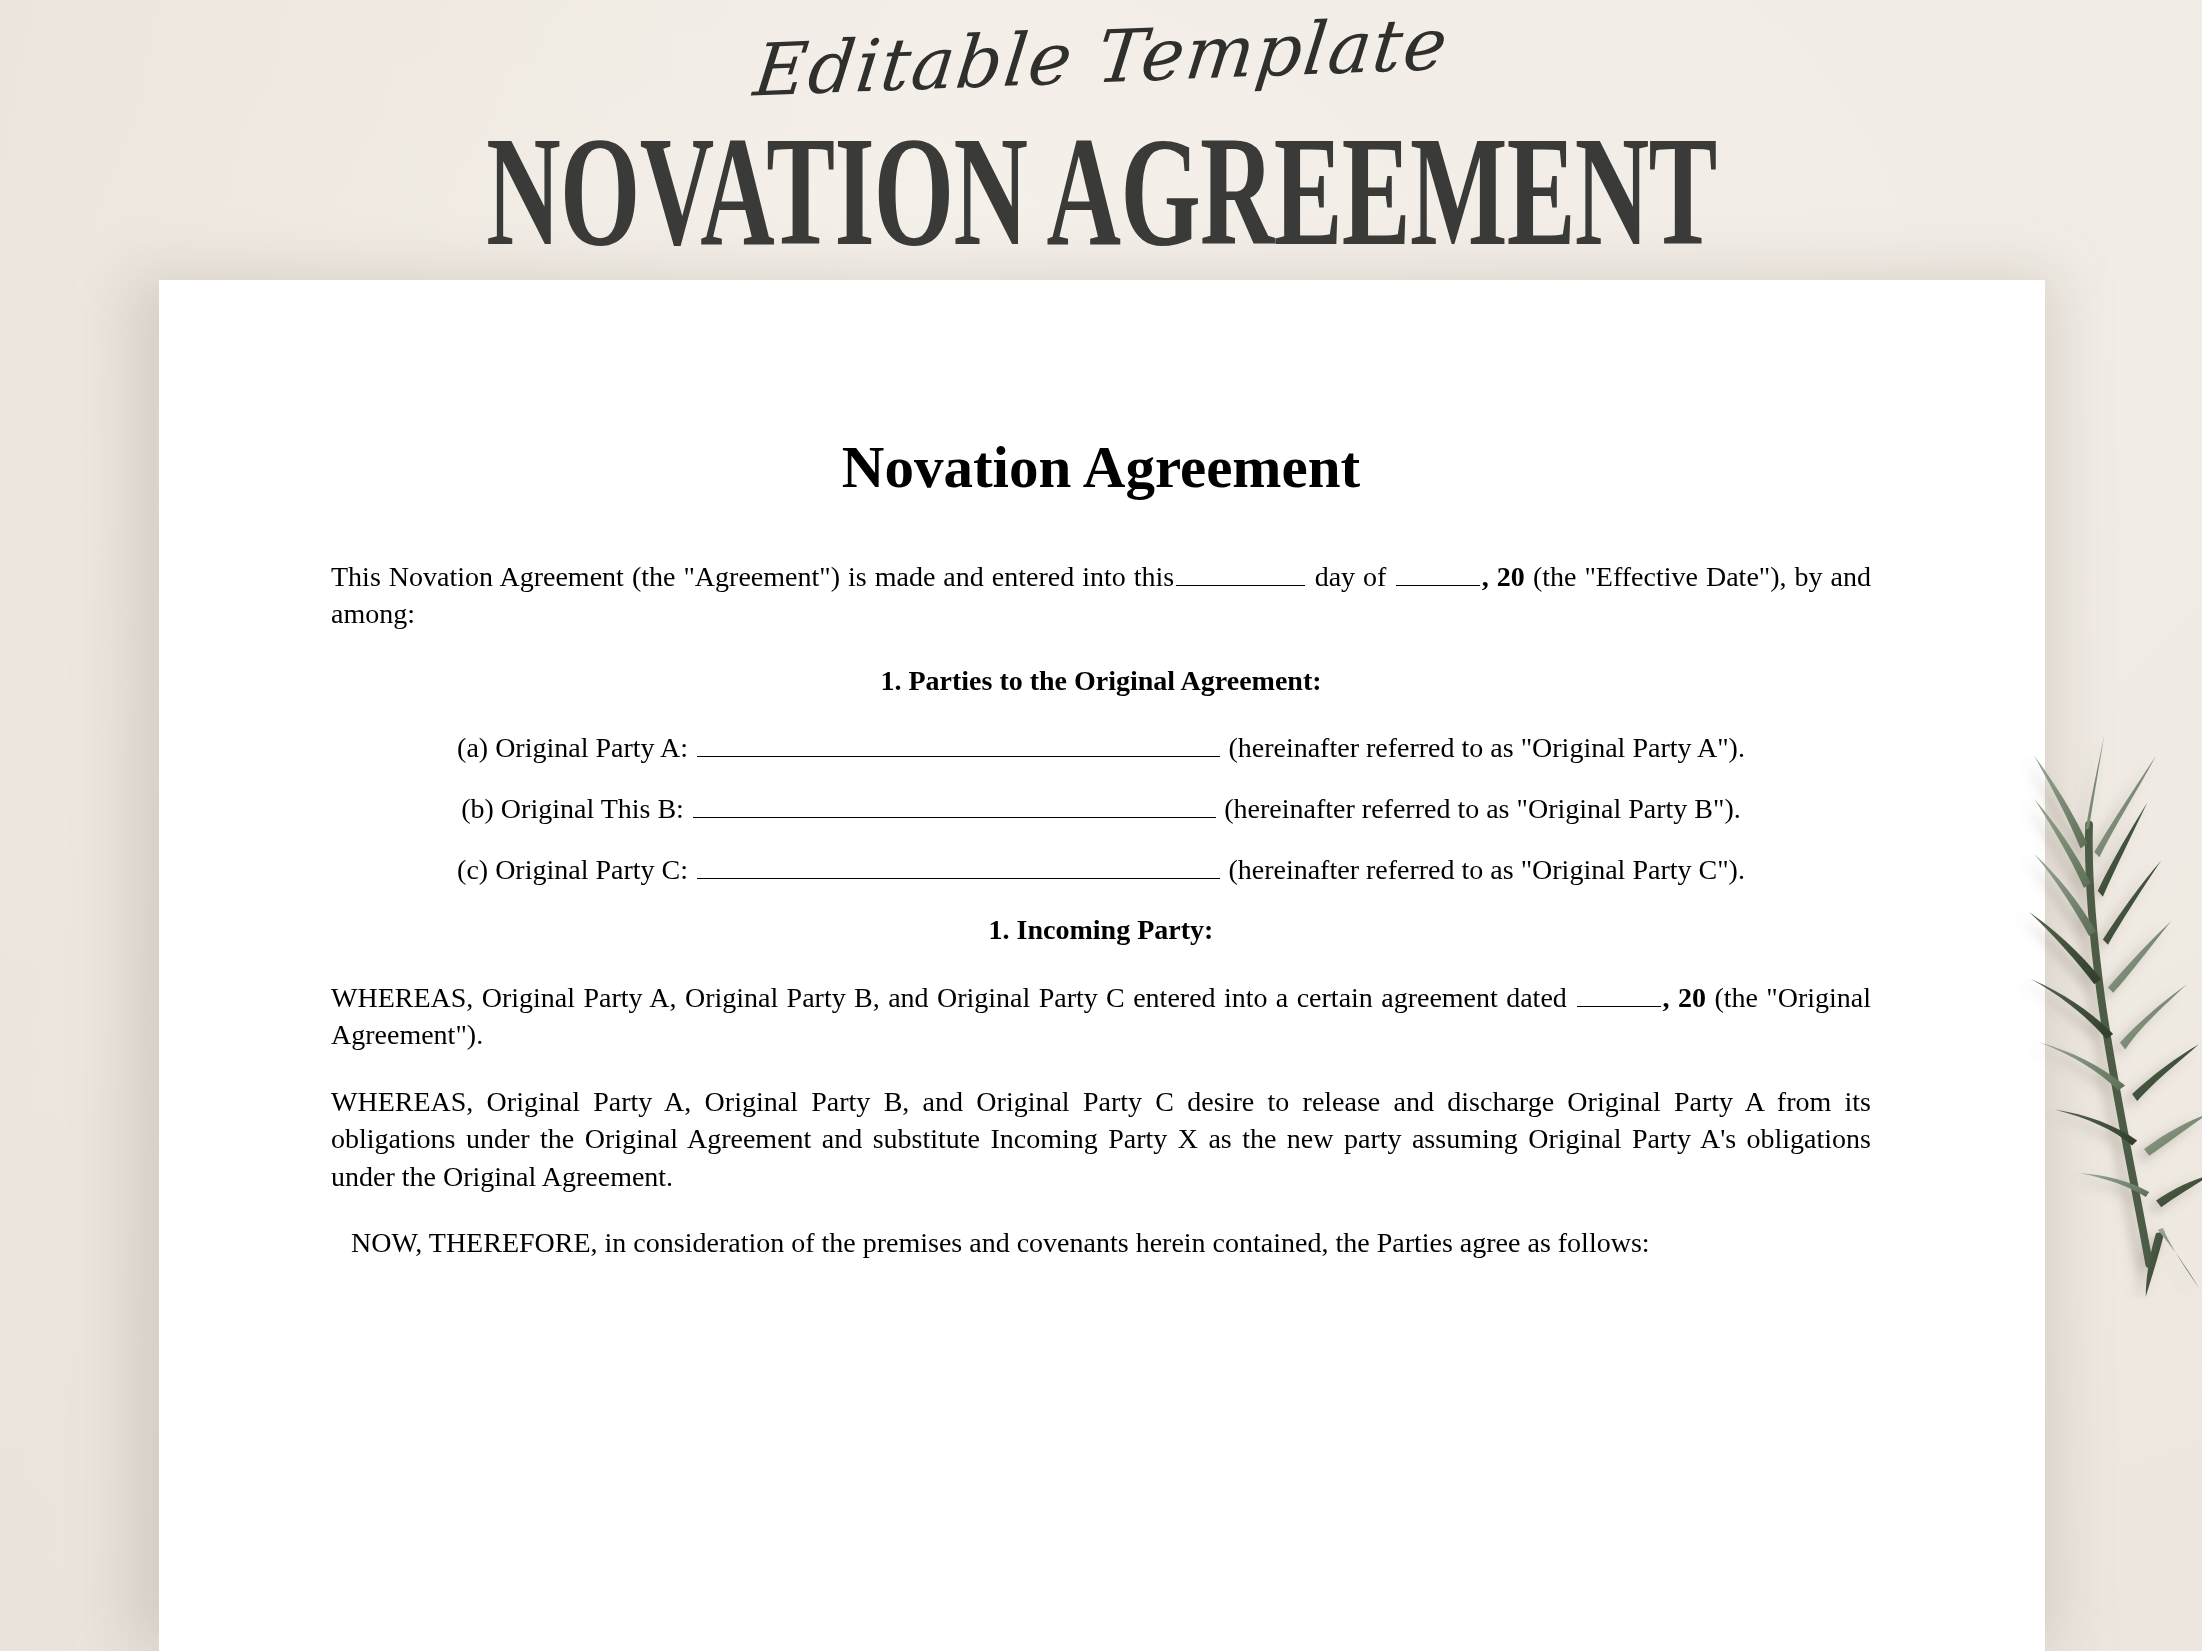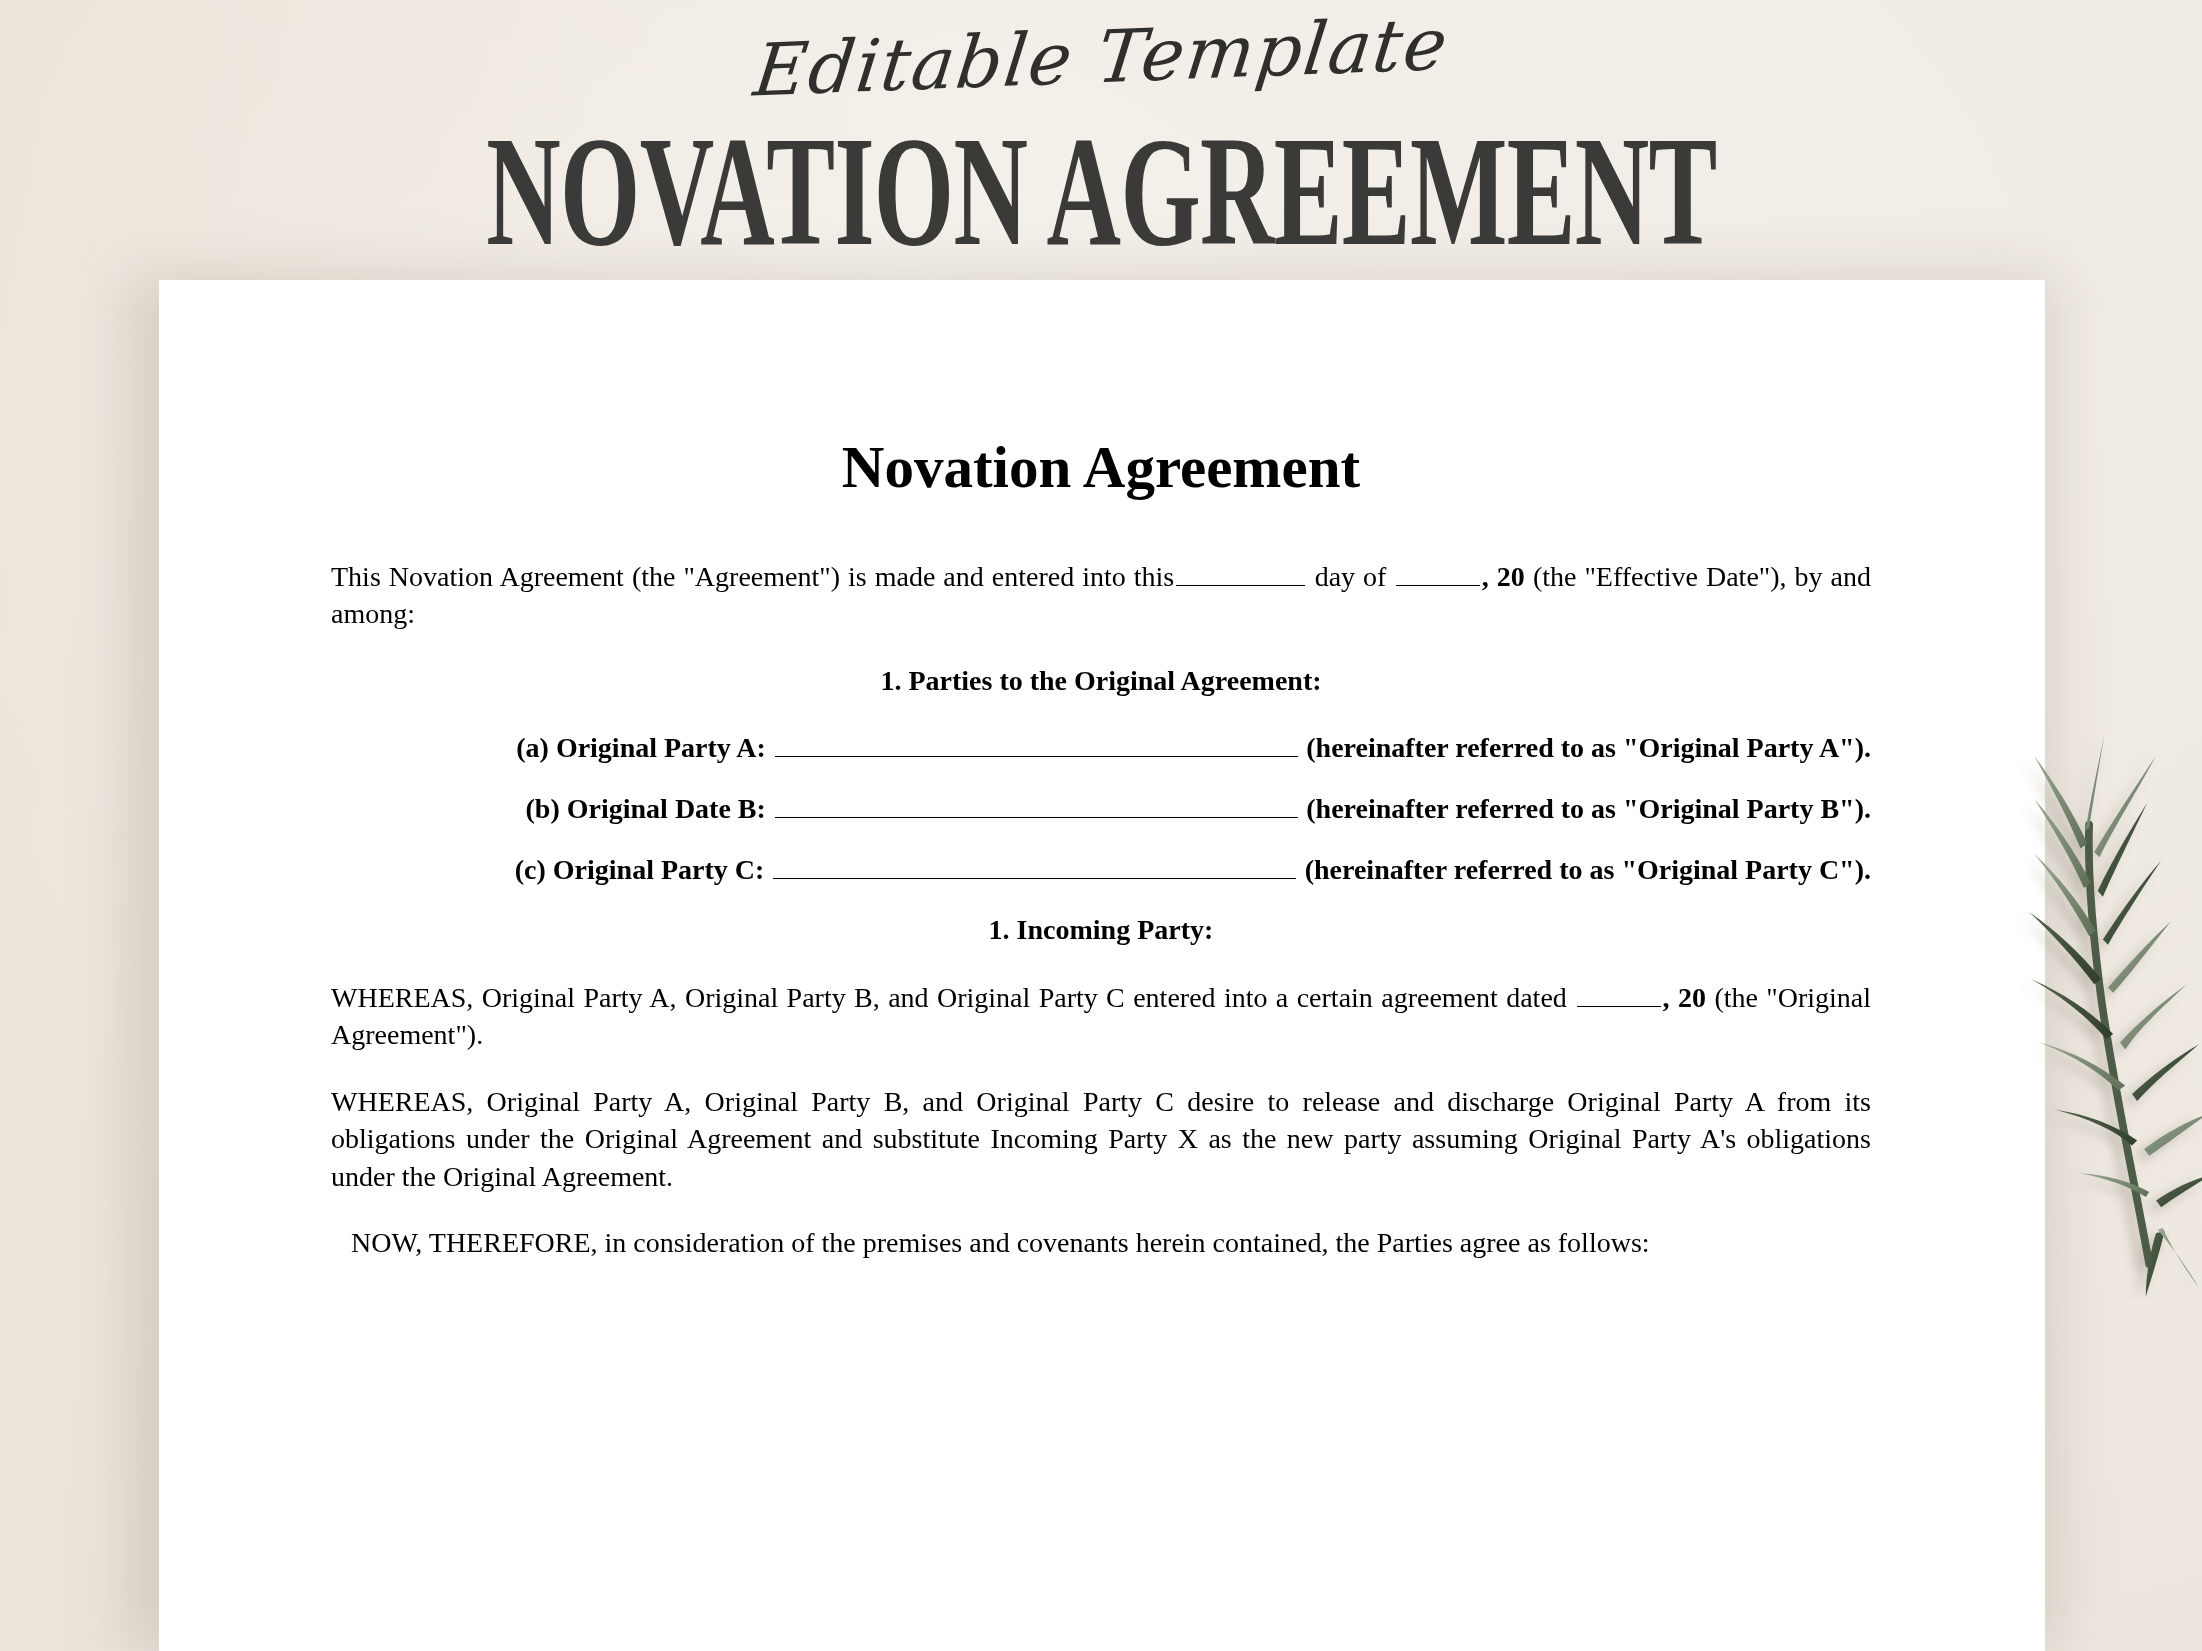--- a/index.html
+++ b/index.html
@@ -118,23 +118,22 @@
     margin-bottom: 0;
     margin-left: 20px;
   }
   .h {
     margin: 0 0 29px 0;
     font-weight: 700;
     text-align: center;
   }
   .party {
     margin: 0 0 22.4px 0;
-    text-align: right;
+    text-align: center;
     white-space: nowrap;
-    font-weight: bold;
   }
   .b { font-weight: 700; }
 
   .blank {
     display: inline-block;
     border-bottom: 1.7px solid #000;
     vertical-align: baseline;
     height: 1.0em;
     margin: 0 1.7px;
   }
@@ -173,21 +172,21 @@
   <div class="doc">
 
     <div class="doc-title">Novation Agreement</div>
 
     <p class="p"><span>This Novation Agreement (the "Agreement") is made and entered into this</span><span class="blank blank-md"></span> <span>day of</span> <span class="blank blank-sm"></span><span class="b">, 20</span> <span>(the "Effective Date"), by and among:</span></p>
 
     <p class="h">1. Parties to the Original Agreement:</p>
 
     <p class="party"><span>(a) Original Party A:</span> <span class="blank blank-lg"></span> <span>(hereinafter referred to as "Original Party A").</span></p>
 
-    <p class="party"><span>(b) Original Date B:</span> <span class="blank blank-lg"></span> <span>(hereinafter referred to as "Original Party B").</span></p>
+    <p class="party"><span>(b) Original This B:</span> <span class="blank blank-lg"></span> <span>(hereinafter referred to as "Original Party B").</span></p>
 
     <p class="party"><span>(c) Original Party C:</span> <span class="blank blank-lg"></span> <span>(hereinafter referred to as "Original Party C").</span></p>
 
     <p class="h">1. Incoming Party:</p>
 
 
 
     <p class="p"><span>WHEREAS, Original Party A, Original Party B, and Original Party C entered into a certain agreement dated</span> <span class="blank blank-sm"></span><span class="b">, 20</span> <span>(the "Original Agreement").</span></p>
 
     <p class="p">WHEREAS, Original Party A, Original Party B, and Original Party C desire to release and discharge Original Party A from its obligations under the Original Agreement and substitute Incoming Party X as the new party assuming Original Party A's obligations under the Original Agreement.</p>

